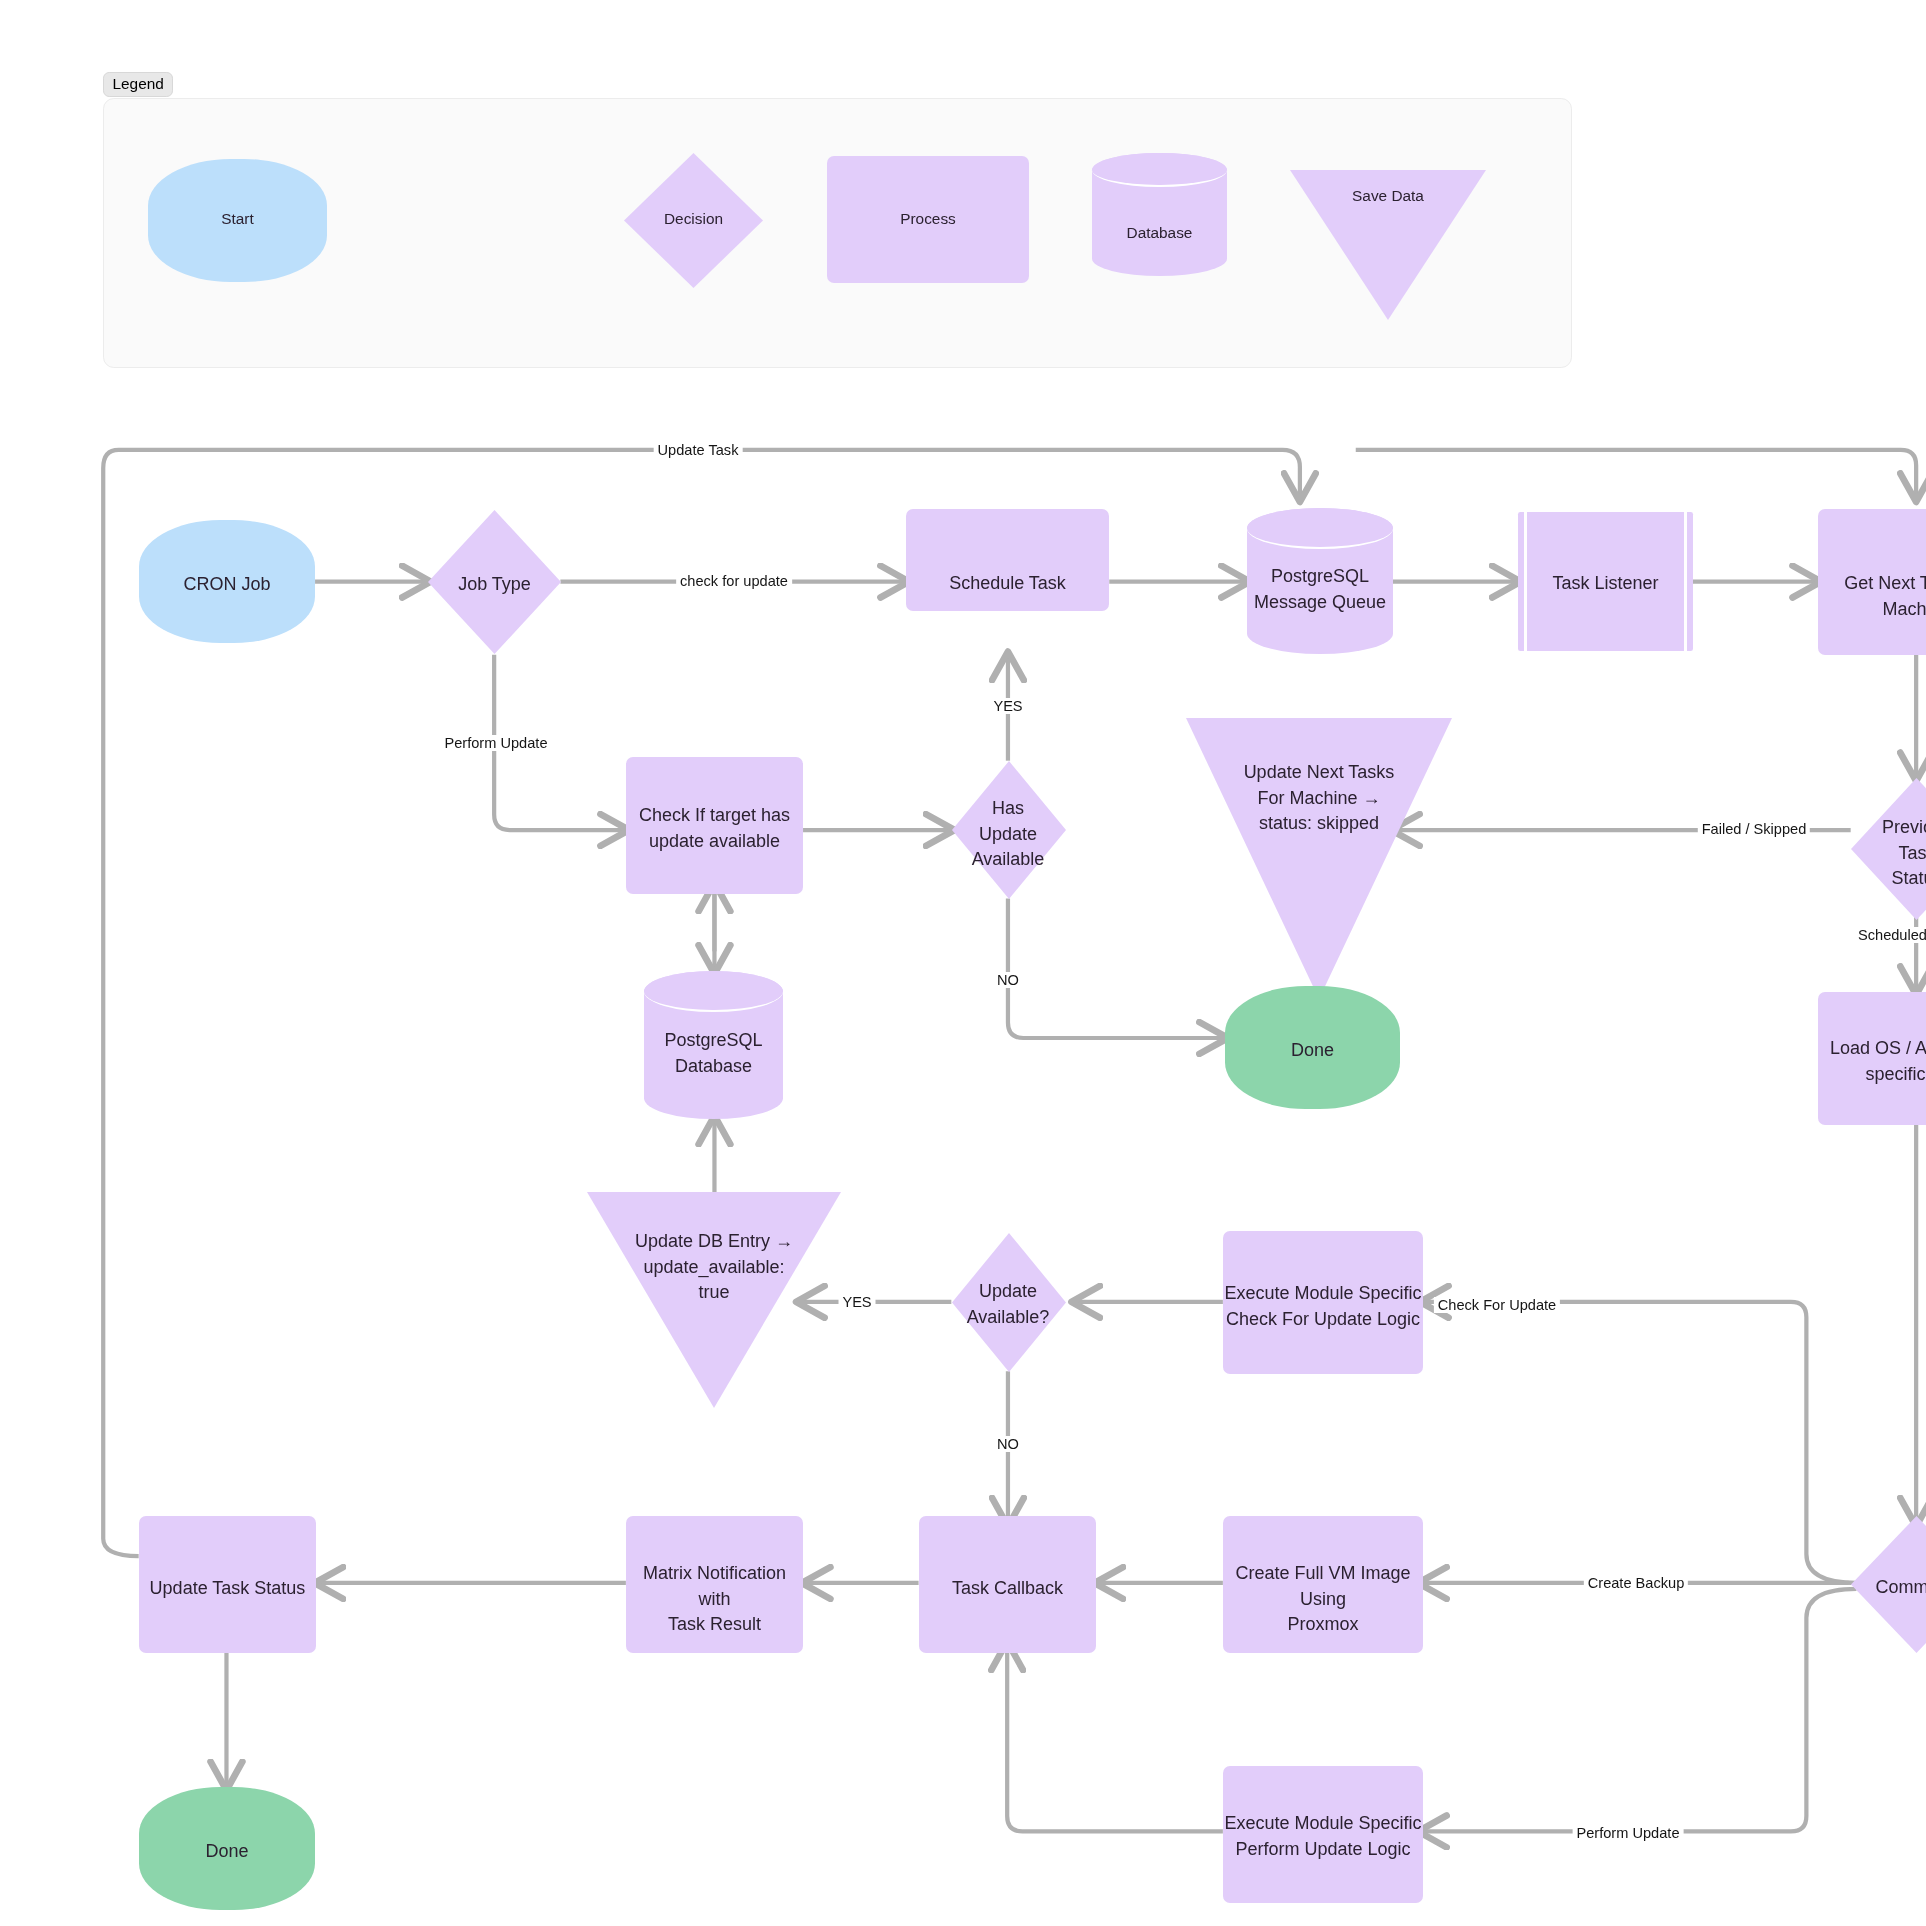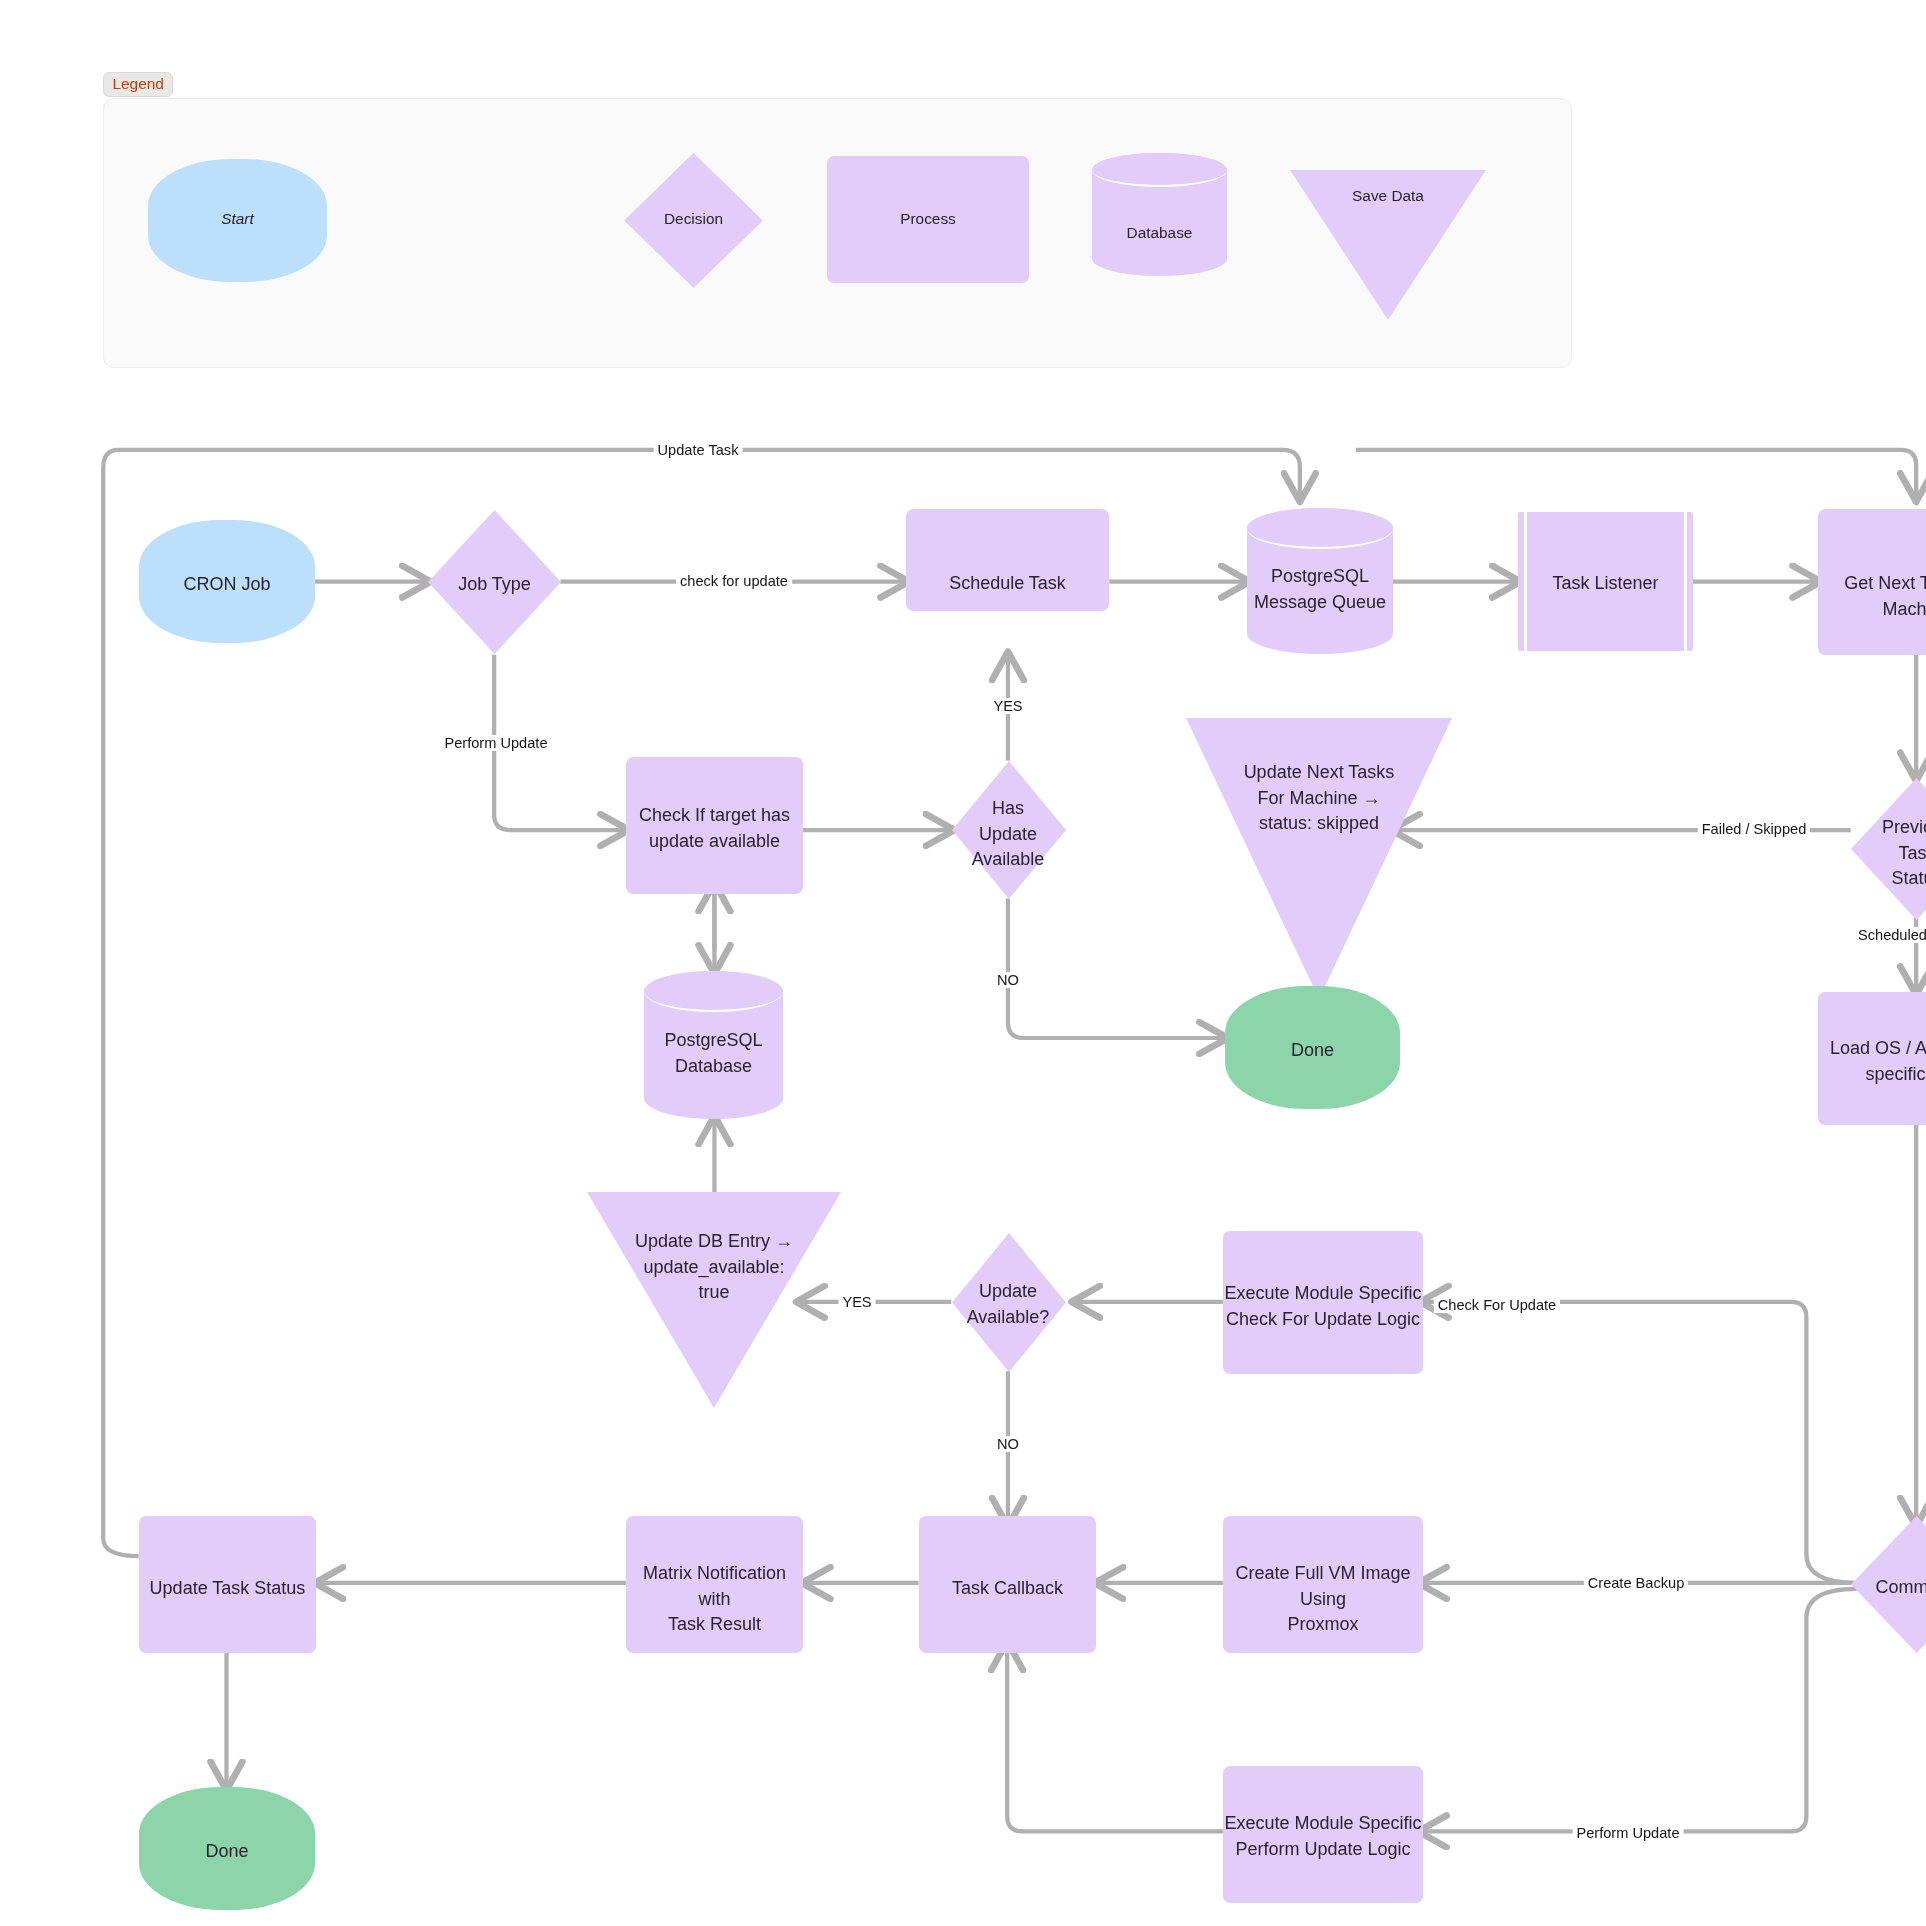--- a/index.html
+++ b/index.html
@@ -30,21 +30,21 @@
   }
   #legend-label {
     position: absolute;
     left: 103px;
     top: 72px;
     padding: 2.7px 8.5px 3.5px 8.5px;
     background: #e8e8e8;
     border: 0.8px solid #d8d8d8;
     border-radius: 6.2px;
     font-size: 15.4px;
-    color: #c2410c;
+    color: #000000;
     line-height: 1.1;
     white-space: nowrap;
   }
 
   .lg-item { position: absolute; }
   .lg-cap  {
     position: absolute;
     width: 100%;
     text-align: center;
     font-size: 15.4px;
@@ -133,21 +133,21 @@
   }
 </style>
 </head>
 <body>
 
 <div id="root">
 
   <div id="legend-label">Legend</div>
   <div id="legend-box">
 
-    <div class="lg-item shape-start" style="left:44px; top:60px; width:179px; height:123px;font-style:italic;">
+    <div class="lg-item shape-start" style="left:44px; top:60px; width:179px; height:123px;">
       <div class="lg-cap" style="top:51px;">Start</div>
     </div>
 
 
     <div class="lg-item shape-diamond" style="left:520px; top:54px; width:139px; height:135px;"></div>
     <div class="lg-item" style="left:520px; top:54px; width:139px; height:135px;">
       <div class="lg-cap" style="top:57px;">Decision</div>
     </div>
 
     <div class="lg-item shape-process" style="left:723px; top:57px; width:202px; height:127px;">

